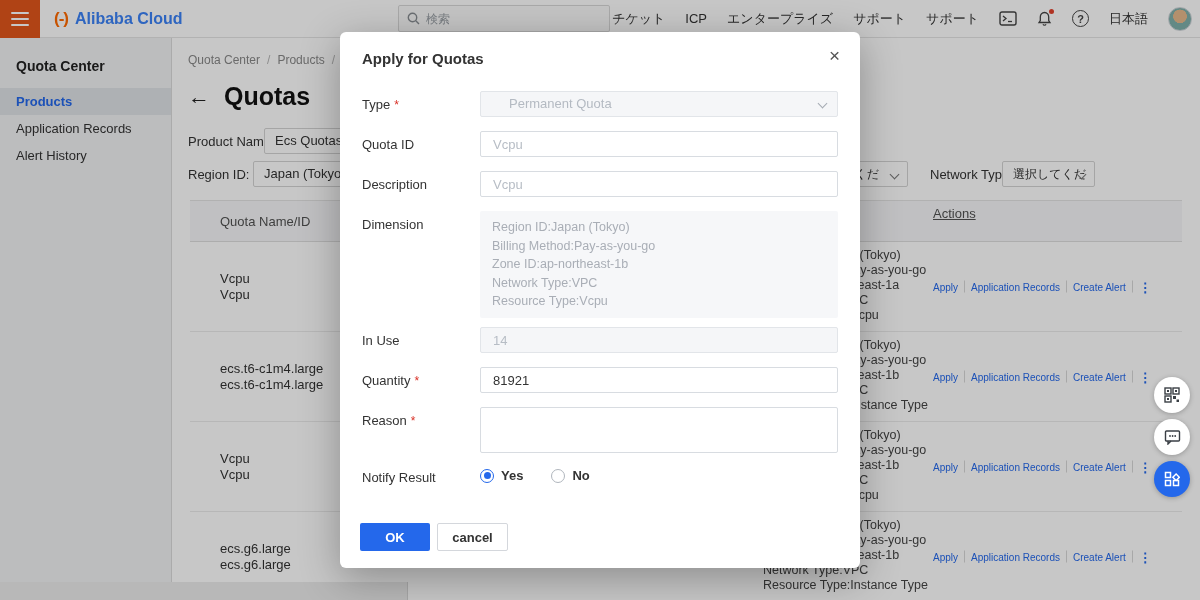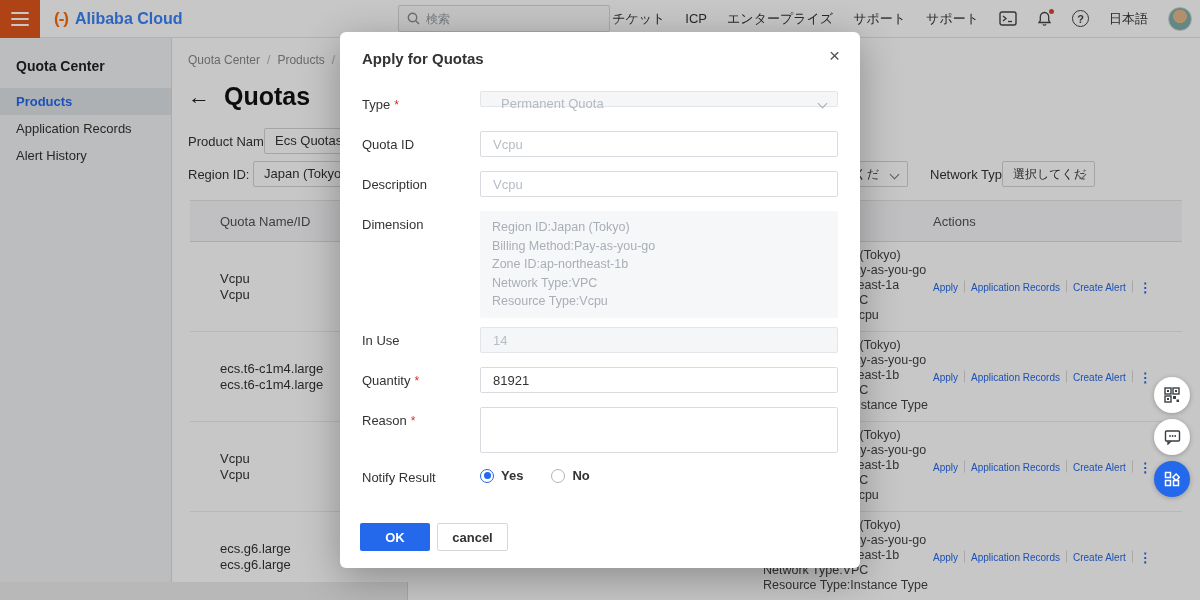--- a/index.html
+++ b/index.html
@@ -51,21 +51,21 @@
                 overflow:hidden; cursor:pointer; }
   .select-box .chev { position:absolute; right:9px; top:9px; width:7px; height:7px;
                       border-right:1.5px solid #777; border-bottom:1.5px solid #777; transform:rotate(45deg); }
   .select-box.jp { font-size:12px; padding-right:26px; }
 
   
   .table { position:absolute; left:18px; top:162px; width:992px; }
   .thead { position:relative; height:42px; background:#f6f7f9; border-top:1px solid #e3e3e3;
            border-bottom:1px solid #dedede; font-size:13px; color:#515151; }
   .th-name { position:absolute; left:30px; top:13px; }
-  .th-actions { position:absolute; left:743px; top:13px; }
+  .th-actions { position:absolute; left:743px; top:5px;text-decoration:underline; }
   .trow { position:relative; height:90px; border-bottom:1px solid #ebebeb; }
   .row-name { position:absolute; left:30px; top:29px; font-size:13px; color:#333; line-height:16px; }
   .row-dims { position:absolute; left:573px; top:6px; font-size:12.5px; color:#444; line-height:15px; }
   .row-actions { position:absolute; left:743px; top:50%; transform:translateY(-50%);
                  display:flex; align-items:center; gap:6px; white-space:nowrap; }
   .action-link { font-size:10px; color:#2468EB; text-decoration:none; cursor:pointer; }
   .pipe { width:1px; height:12px; background:#d8d8d8; }
   .more { color:#2468EB; font-size:13px; font-weight:bold; cursor:pointer; letter-spacing:0; }
 
   .bottom-strip { position:absolute; left:0; top:582px; width:408px; height:18px; background:#ececec;
@@ -85,22 +85,22 @@
            border-radius:6px; box-shadow:0 10px 40px rgba(0,0,0,0.3); z-index:20; }
   .modal-title { position:absolute; left:22px; top:18px; font-size:15px; font-weight:bold; color:#333; }
   .modal-close { position:absolute; right:20px; top:14px; font-size:19px; color:#555; cursor:pointer; line-height:1; }
   .m-label { position:absolute; left:22px; font-size:13px; color:#333; white-space:nowrap; }
   .req { color:#d93026; margin-left:4px; font-size:12px; }
   .m-field { position:absolute; left:140px; width:358px; }
   .m-input { width:100%; height:26px; border:1px solid #d8dce1; border-radius:2px; padding:0 12px;
              font-size:13px; color:#333; font-family:inherit; outline:none; background:#fff; }
   .m-input::placeholder { color:#b7bdc5; }
   .m-input.disabled { background:#f5f6f8; border-color:#e2e5e9; color:#b7bdc5; }
-  .m-select { position:relative; height:16px; background:#f5f6f8; border:1px solid #e2e5e9; border-radius:2px;
-              line-height:24px; padding:0 20px; font-size:13px; color:#b4bac2; }
+  .m-select { position:relative; height:26px; background:#f5f6f8; border:1px solid #e2e5e9; border-radius:2px;
+              line-height:24px; padding:0 28px; font-size:13px; color:#b4bac2; }
   .m-select .chev { position:absolute; right:11px; top:8px; width:7px; height:7px;
                     border-right:1.5px solid #a5abb3; border-bottom:1.5px solid #a5abb3; transform:rotate(45deg); }
   .dim-box { background:#f6f7f9; border-radius:2px; padding:7px 12px; }
   .dim-box div { font-size:12.5px; color:#a9aeb6; line-height:18.6px; }
   .m-textarea { width:100%; height:46px; border:1px solid #d8dce1; border-radius:2px; resize:none;
                 font-family:inherit; font-size:13px; padding:6px 12px; outline:none; }
   .radio-group { display:flex; align-items:center; gap:28px; }
   .radio-opt { display:flex; align-items:center; gap:7px; cursor:pointer; }
   .radio { width:14px; height:14px; border-radius:50%; border:1.5px solid #b0b6bd; background:#fff; position:relative; }
   .radio.checked { border-color:#2468EB; }

